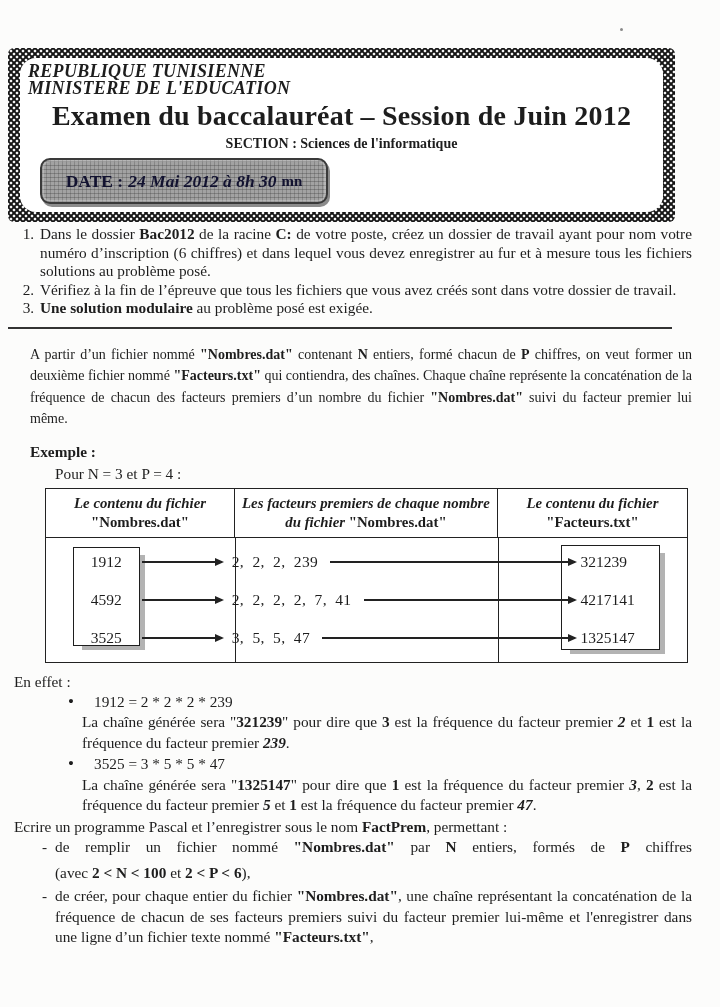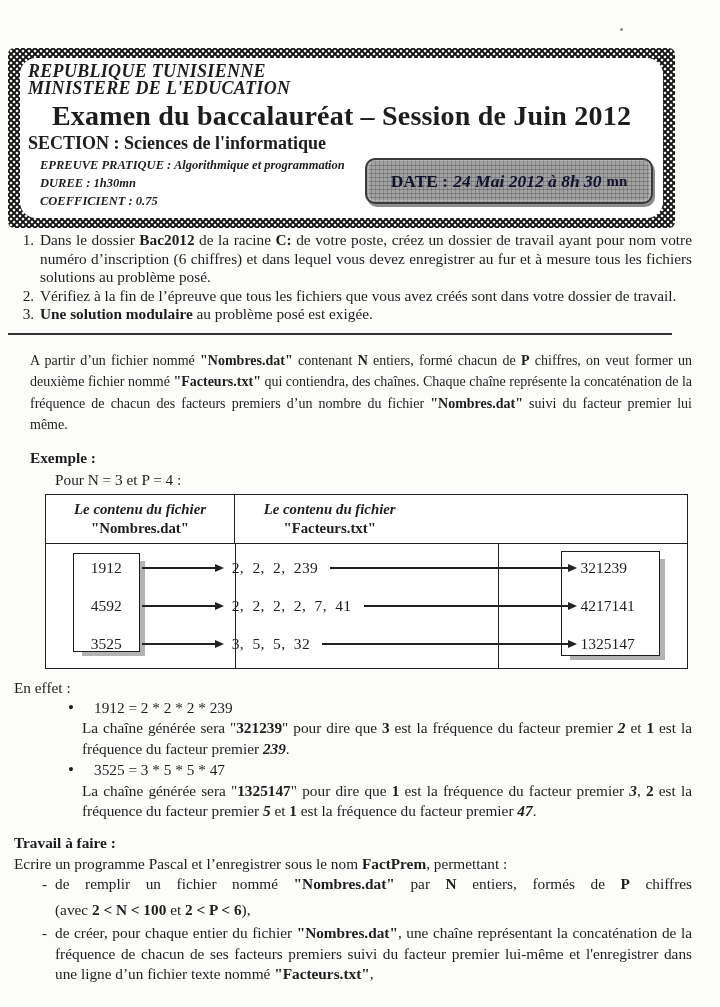--- a/index.html
+++ b/index.html
@@ -32,21 +32,21 @@
   }
   .frame-inner { background: #fff; border-radius: 16px; padding: 5px 8px 8px; }
   .hdr-republic, .hdr-ministry {
     text-align: left; font-weight: 700; font-style: italic;
     font-size: 18px; line-height: 17px; letter-spacing: .3px;
   }
   .hdr-title {
     text-align: center; font-weight: 700; font-size: 28px; line-height: 32px;
     margin-top: 3px; letter-spacing: .2px;
   }
-  .hdr-section { font-weight: 700; font-size: 18px; line-height: 23px; }
+  .hdr-section { text-align: center; font-weight: 700; font-size: 14px; line-height: 23px; }
   .hdr-bottom { display: flex; justify-content: space-between; align-items: flex-start; padding: 1px 0 0 12px; }
   .hdr-meta { font-weight: 700; font-style: italic; font-size: 12.5px; line-height: 18px; }
   .date-box {
     width: 288px; height: 46px; margin: 2px 2px 0 0;
     display: flex; align-items: center; justify-content: center; gap: 5px;
     background-color: var(--date_box_bg, #a2a2a2);
     background-image:
       repeating-linear-gradient(0deg, rgba(40,40,40,.28) 0 1px, transparent 1px 4px),
       repeating-linear-gradient(90deg, rgba(40,40,40,.22) 0 1px, transparent 1px 4px);
     border: 2px solid #3a3a3a; border-radius: 10px;
@@ -117,25 +117,20 @@
 
 <span class="speck"></span>
 
 <div class="frame">
   <div class="frame-inner">
     <div class="hdr-republic">REPUBLIQUE TUNISIENNE</div>
     <div class="hdr-ministry">MINISTERE DE L'EDUCATION</div>
     <div class="hdr-title">Examen du baccalauréat – Session de Juin 2012</div>
     <div class="hdr-section">SECTION : Sciences de l'informatique</div>
     <div class="hdr-bottom">
-      <div class="hdr-meta">
-        <div>EPREUVE PRATIQUE : Algorithmique et programmation</div>
-        <div>DUREE : 1h30mn</div>
-        <div>COEFFICIENT : 0.75</div>
-      </div>
       <div class="date-box">
         <span class="date-label">DATE :</span>
         <span class="date-value">24 Mai 2012 à 8h 30</span>
           <span class="date-unit">mn</span>
       </div>
     </div>
   </div>
 </div>
 
 <div class="content">
@@ -151,20 +146,24 @@
   <p class="problem"><span>A partir d’un fichier nommé </span><span class="seg-b">"Nombres.dat"</span><span> contenant </span><span class="seg-b">N</span><span> entiers, formé chacun de </span><span class="seg-b">P</span><span> chiffres, on veut former un deuxième fichier nommé </span><span class="seg-b">"Facteurs.txt"</span><span> qui contiendra, des chaînes. Chaque chaîne représente la concaténation de la fréquence de chacun des facteurs premiers d’un nombre du fichier </span><span class="seg-b">"Nombres.dat"</span><span> suivi du facteur premier lui même.</span></p>
 
   <div class="exemple-h">Exemple :</div>
   <div class="exemple-intro">Pour N = 3 et P = 4 :</div>
 
   <div class="ex-table">
     <div class="ex-thead">
       <div class="ex-th ex-th1">
         <div><span class="seg-bi">Le contenu du fichier</span></div>
         <div><span class="seg-b">"Nombres.dat"</span></div>
+      </div>
+      <div class="ex-th ex-th2">
+        <div><span class="seg-bi">Les facteurs premiers de chaque nombre</span></div>
+        <div><span class="seg-bi">du fichier </span><span class="seg-b">"Nombres.dat"</span></div>
       </div>
       <div class="ex-th ex-th3">
         <div><span class="seg-bi">Le contenu du fichier</span></div>
         <div><span class="seg-b">"Facteurs.txt"</span></div>
       </div>
     </div>
     <div class="ex-tbody">
       <div class="vline v1"></div>
       <div class="vline v2"></div>
       <div class="file-box boxA"></div>
@@ -184,39 +183,38 @@
         <span class="arr a1"></span>
         <span class="factors">2, 2, 2, 2, 7, 41</span>
         <span class="arr a2"></span>
         <span class="out-num">4217141</span>
         <span class="sp-r"></span>
       </div>
       <div class="conn-row">
         <span class="sp-l"></span>
         <span class="in-num">3525</span>
         <span class="arr a1"></span>
-        <span class="factors">3, 5, 5, 32</span>
+        <span class="factors">3, 5, 5, 47</span>
         <span class="arr a2"></span>
         <span class="out-num">1325147</span>
         <span class="sp-r"></span>
       </div>
     </div>
   </div>
 
   <div class="eneffet-h">En effet :</div>
   <div class="bullet">
     <div class="formula">1912 = 2 * 2 * 2 * 239</div>
     <div class="expl"><span>La chaîne générée sera "</span><span class="seg-b">321239</span><span>" pour dire que </span><span class="seg-b">3</span><span> est la fréquence du facteur premier </span><span class="seg-bi">2</span><span> et </span><span class="seg-b">1</span><span> est la fréquence du facteur premier </span><span class="seg-bi">239</span><span>.</span></div>
   </div>
   <div class="bullet">
     <div class="formula">3525 = 3 * 5 * 5 * 47</div>
     <div class="expl"><span>La chaîne générée sera "</span><span class="seg-b">1325147</span><span>" pour dire que </span><span class="seg-b">1</span><span> est la fréquence du facteur premier </span><span class="seg-bi">3</span><span>, </span><span class="seg-b">2</span><span> est la fréquence du facteur premier </span><span class="seg-bi">5</span><span> et </span><span class="seg-b">1</span><span> est la fréquence du facteur premier </span><span class="seg-bi">47</span><span>.</span></div>
   </div>
 
-  <div class="travail-h">Travail à faire :</div>
   <div class="travail-intro"><span>Ecrire un programme Pascal et l’enregistrer sous le nom </span><span class="seg-b">FactPrem</span><span>, permettant :</span></div>
   <div class="dash-item">
     <div class="dash-line-spread"><span>de remplir un fichier nommé </span><span class="seg-b">"Nombres.dat"</span><span> par </span><span class="seg-b">N</span><span> entiers, formés de </span><span class="seg-b">P</span><span> chiffres</span></div>
     <div class="dash-line-2"><span>(avec </span><span class="seg-b">2 &lt; N &lt; 100</span><span> et </span><span class="seg-b">2 &lt; P &lt; 6</span><span>),</span></div>
   </div>
   <div class="dash-item"><span>de créer, pour chaque entier du fichier </span><span class="seg-b">"Nombres.dat"</span><span>, une chaîne représentant la concaténation de la fréquence de chacun de ses facteurs premiers suivi du facteur premier lui-même et l'enregistrer dans une ligne d’un fichier texte nommé </span><span class="seg-b">"Facteurs.txt"</span><span>,</span></div>
 
 </div>
 
 </body></html>

